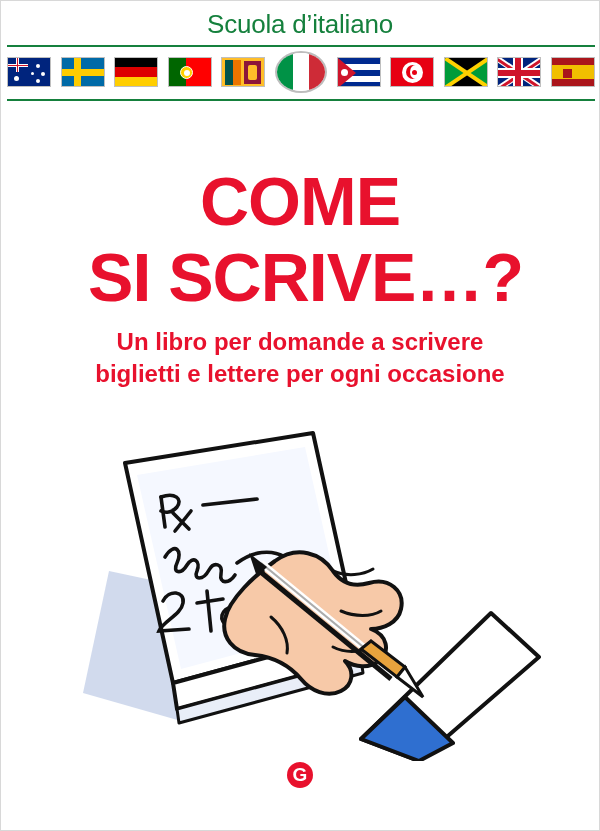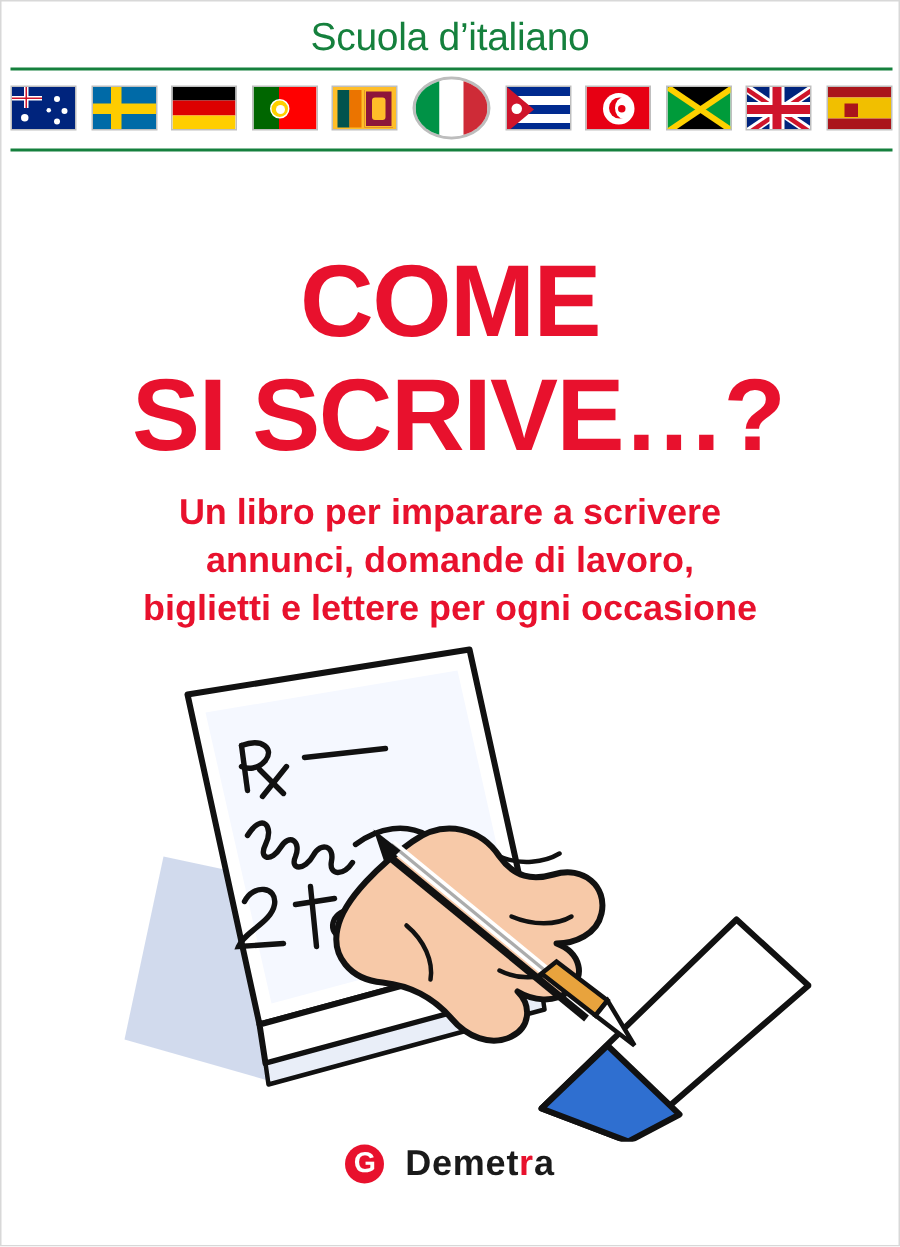--- a/index.html
+++ b/index.html
@@ -287,22 +287,21 @@
     </div>
   </div>
 
 
   <div class="main-title">
     <span class="line1">COME</span>
     <span class="line2">SI SCRIVE…?</span>
   </div>
 
   <div class="subtitle">
-    <span>Un libro per imparare a scrivere</span>
-    <span>annunci, domande di lavoro,</span>
+    <span>Un libro per domande a scrivere</span>
     <span>biglietti e lettere per ogni occasione</span>
   </div>
 
   <div class="illustration">
     <svg width="480" height="340" viewBox="0 0 480 340" xmlns="http://www.w3.org/2000/svg">
 
       <path d="M48 150 L22 272 L120 300 L170 176 Z" fill="#c9d4ea" opacity="0.85"></path>
 
       <path d="M64 42 L252 12 L296 212 L112 262 Z" fill="#ffffff" stroke="#111111" stroke-width="4" stroke-linejoin="round"></path>
 
@@ -349,17 +348,16 @@
         <path d="M188 132 L206 146 L196 156 Z" fill="#111111"></path>
         <path d="M300 228 L336 256 L344 246 L310 220 Z" fill="#e8a33d" stroke="#111111" stroke-width="3"></path>
         <path d="M336 256 L362 276 L344 246 Z" fill="#ffffff" stroke="#111111" stroke-width="3"></path>
       </g>
     </svg>
   </div>
 
   <div class="publisher">
     <span class="pub-inner">
       <span class="pub-mark">G</span>
-      <span class="pub-sub"><span>Demet</span><span class="accent">r</span><span>a</span></span>
     </span>
   </div>
 
 </div>
 
 </body></html>

